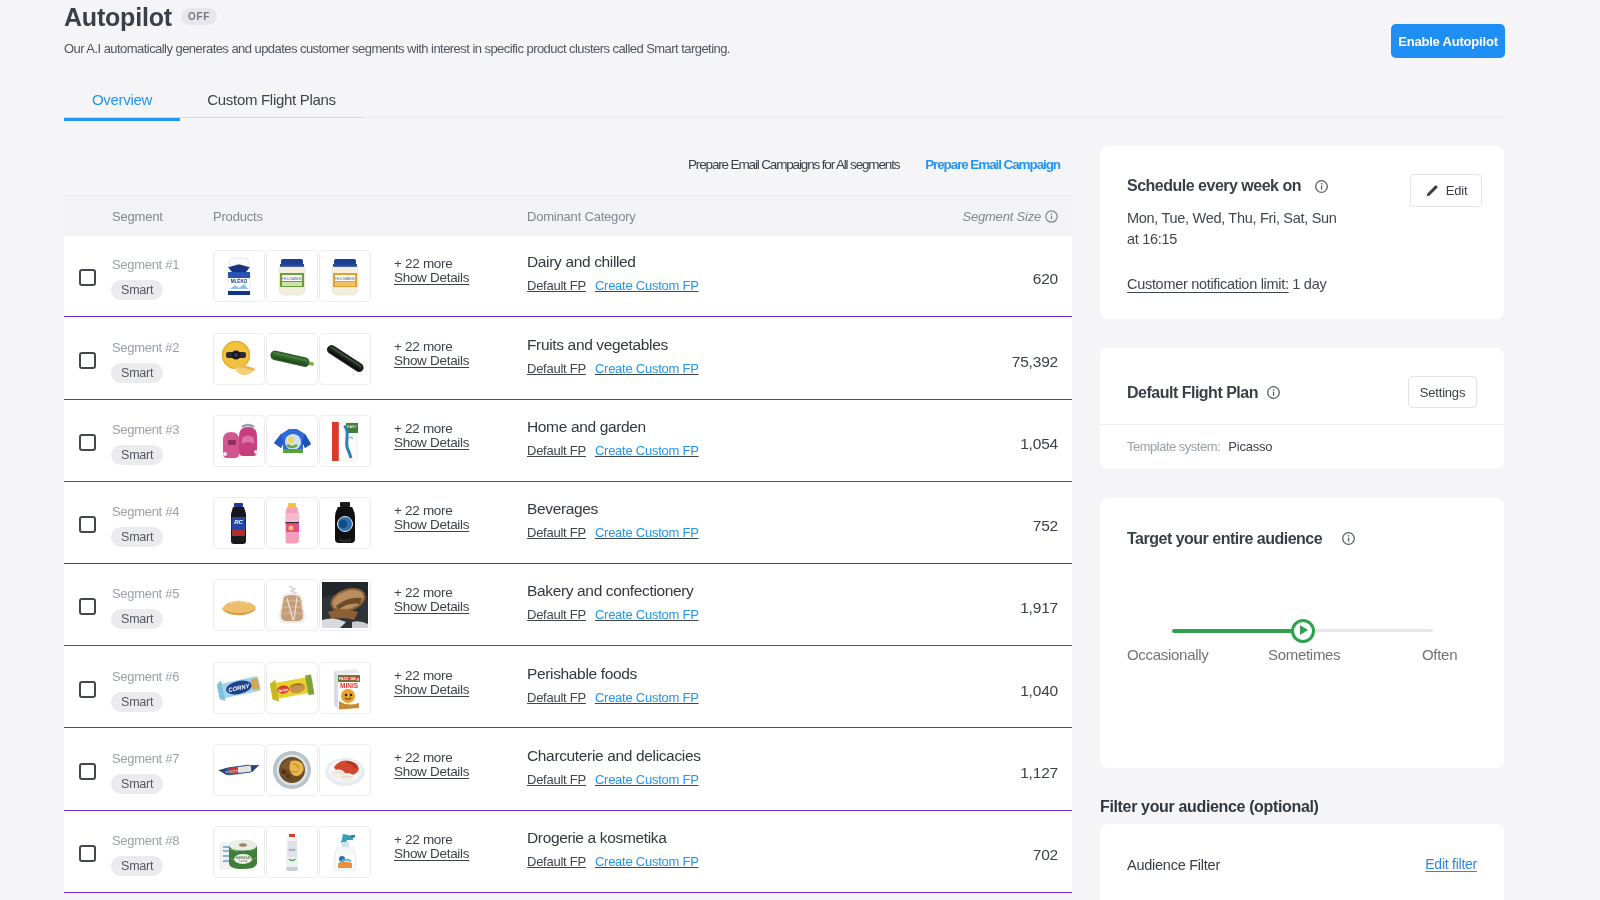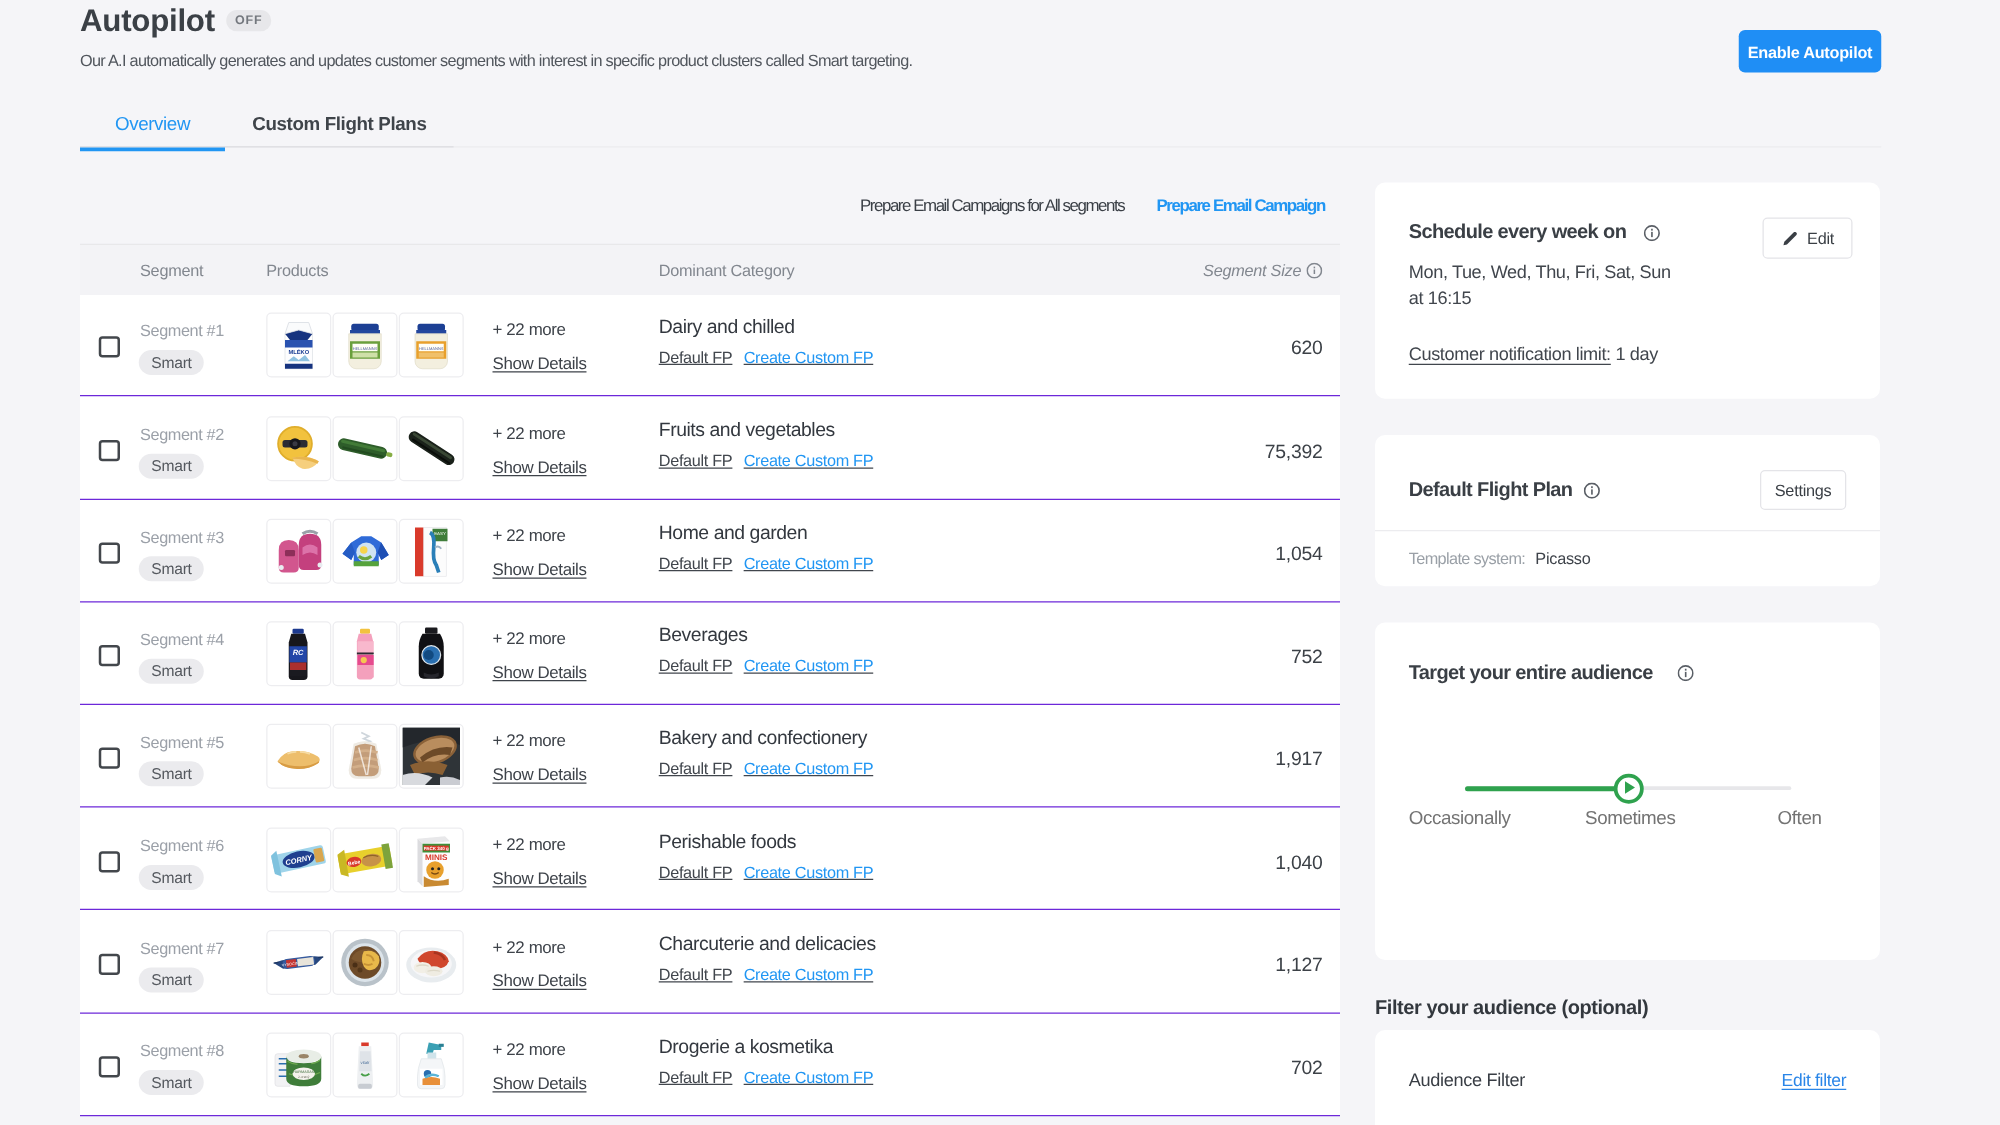--- a/index.html
+++ b/index.html
@@ -10,39 +10,39 @@
   .off { left:181px; top:8px; width:36px; height:17px; background:#e7e7ea; border-radius:9px;
          font-size:10px; color:#74787e; font-weight:bold; letter-spacing:0.6px;
          display:flex; align-items:center; justify-content:center; }
   .desc { left:64px; top:41px; font-size:13px; letter-spacing:-0.55px; color:#51565d; }
   .btn-primary { left:1391px; top:24px; width:114px; height:34px; background:#1f8ef5; border-radius:5px;
          color:#fff; font-size:13px; letter-spacing:-0.2px; font-weight:bold; display:flex; align-items:center; justify-content:center; }
   .tabline1 { left:64px; top:117px; width:299px; height:1px; background:#d9d9dd; }
   .tabline2 { left:363px; top:117px; width:1142px; height:1px; background:#ebebee; }
   .tab-active-line { left:64px; top:118px; width:116px; height:3px; background:#2196f3; }
   .tab1 { left:64px; top:91px; width:116px; text-align:center; font-size:15px; letter-spacing:-0.3px; color:#2196f3; }
-  .tab2 { left:180px; top:91px; width:183px; text-align:center; font-size:15px; letter-spacing:-0.3px; color:#3f444a;font-weight:bold; }
+  .tab2 { left:180px; top:91px; width:183px; text-align:center; font-size:15px; letter-spacing:-0.3px; color:#3f444a; }
   .segfound { left:64px; top:154px; font-size:15px; letter-spacing:-0.25px; color:#8e939b;margin-top:40px; }
   .prepall { left:688px; top:157px; font-size:13.5px; letter-spacing:-1.15px; color:#3a3f46; }
   .preplink { right:540px; top:157px; font-size:13.5px; letter-spacing:-1.1px; color:#2196f3; font-weight:bold; }
   .thead { left:64px; top:195px; width:1008px; height:41px; background:#f3f3f6; border-top:1px solid #e8e8ea; }
   .th { position:absolute; top:13px; font-size:13px; letter-spacing:-0.2px; color:#82878f; }
   .tbody { left:64px; top:236px; width:1008px; background:#fff; }
   .row { position:relative; height:82.2px; border-bottom:1px solid #6d28d9; }
   .row:first-child { height:81.4px; }
   .row:not(:first-child) > div { margin-top:1.5px; }
   .cb { position:absolute; left:15px; top:33px; width:17px; height:17px; border:2px solid #43474c; border-radius:3px; background:#fff; }
   .segname { position:absolute; left:48px; top:21px; font-size:13px; letter-spacing:-0.3px; color:#9ba0a8; }
   .pill { position:absolute; left:47px; top:44px; height:20px; padding:0 10px; background:#ebebee; border-radius:10px;
           font-size:12.5px; letter-spacing:-0.2px; color:#55595f; display:flex; align-items:center; }
   .pbox { position:absolute; top:14px; width:52px; height:52px; border:1px solid #ededf0; border-radius:4px; background:#fff;
           display:flex; align-items:center; justify-content:center; overflow:hidden; }
   .pb1 { left:149px; } .pb2 { left:202px; } .pb3 { left:255px; }
   .more { position:absolute; left:330px; top:20px; font-size:13.5px; letter-spacing:-0.3px; color:#3e434a; }
-  .showdet { position:absolute; left:330px; top:47px; font-size:13.5px; letter-spacing:-0.3px; color:#3e434a; text-decoration:underline; text-underline-offset:2px; }
+  .showdet { position:absolute; left:330px; top:34px; font-size:13.5px; letter-spacing:-0.3px; color:#3e434a; text-decoration:underline; text-underline-offset:2px; }
   .cat { position:absolute; left:463px; top:17px; font-size:15.5px; letter-spacing:-0.35px; color:#33383f; }
   .fp { position:absolute; left:463px; top:42px; font-size:13px; letter-spacing:-0.25px; color:#41464d;text-decoration:underline; }
   .fp .ccfp { color:#2196f3; margin-left:9px; }
   .num { position:absolute; right:14px; top:34px; font-size:15.5px; letter-spacing:-0.2px; color:#3c4147; }
   .card { position:absolute; left:1100px; width:404px; background:#fff; border-radius:8px; }
   .c1 { top:146px; height:173px; }
   .c2 { top:348px; height:121px; }
   .c3 { top:498px; height:270px; }
   .c4 { top:824px; height:96px; }
   .cardtitle { position:absolute; left:27px; font-size:16px; font-weight:bold; letter-spacing:-0.5px; color:#3a3f45; }

